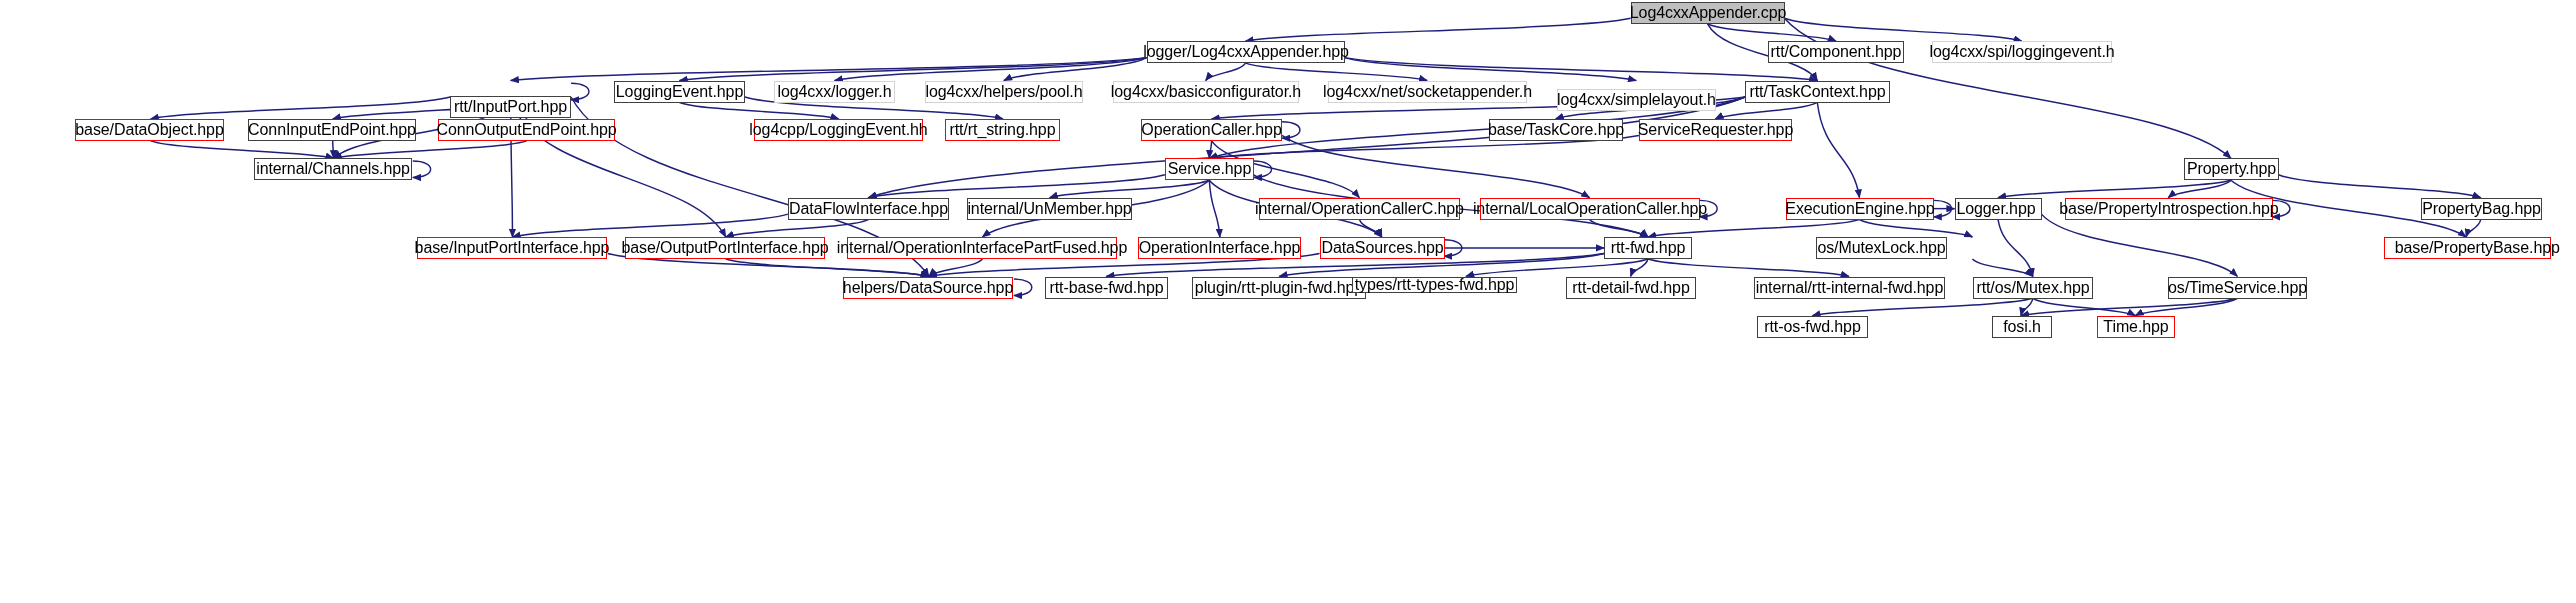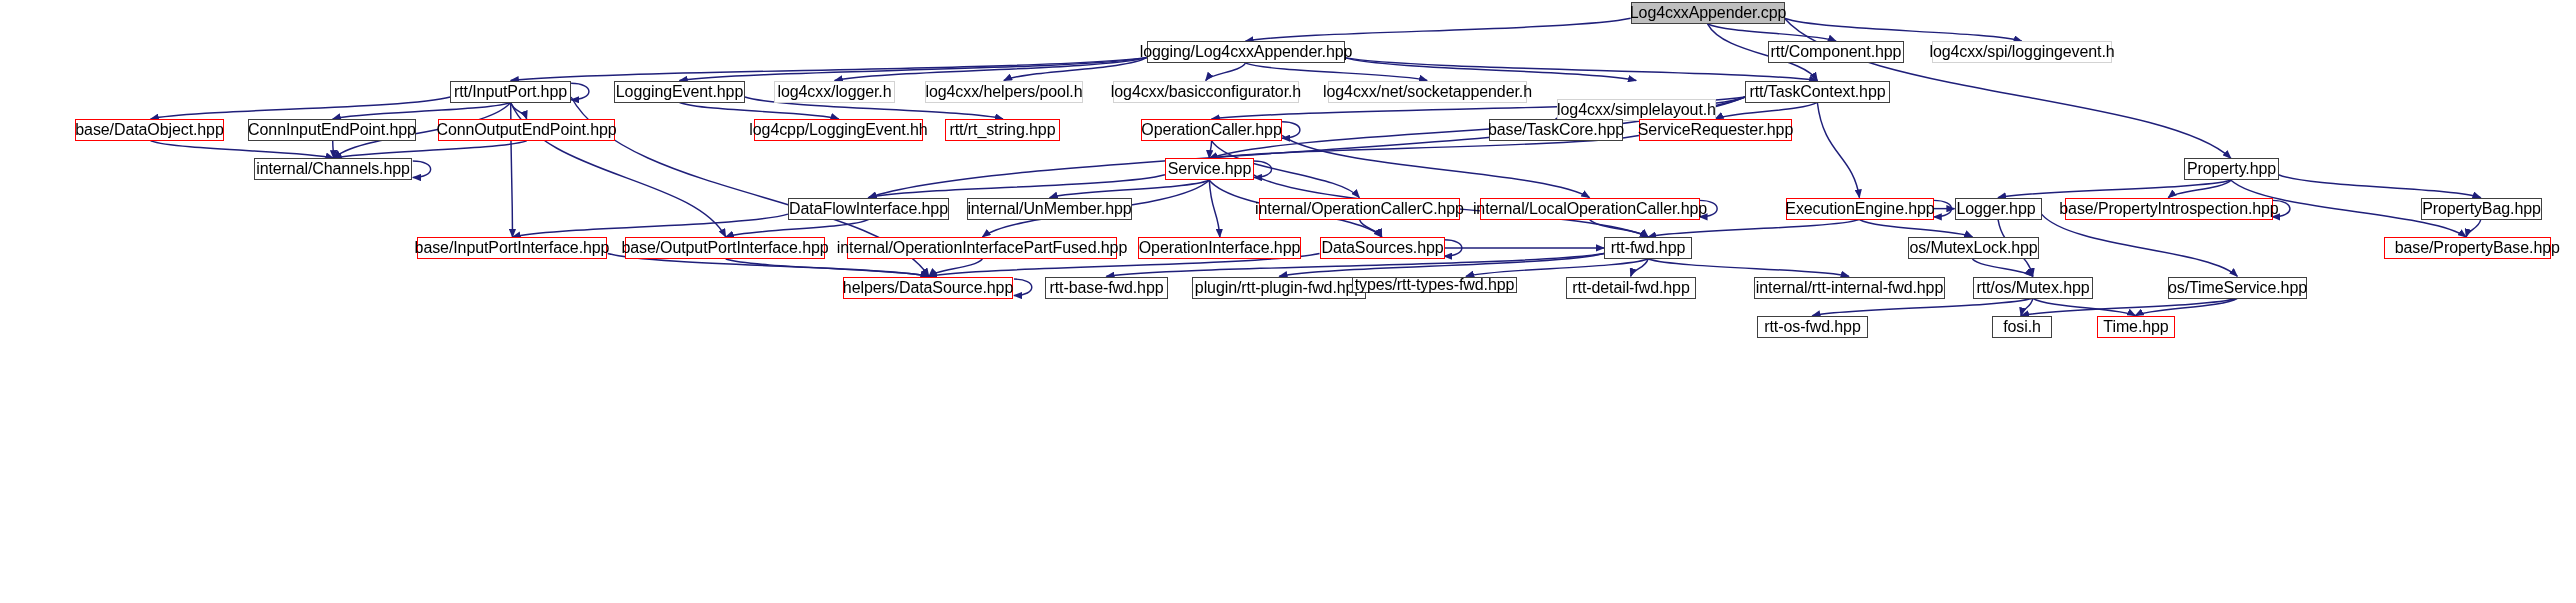--- a/index.html
+++ b/index.html
@@ -153,47 +153,47 @@
         <path d="M1107,305 C1133,305 1133,323 1107,323"></path>
         <path d="M1856,219 C1882,219 1882,237 1856,237"></path>
       </g>
   </svg>
 
   <div id="node-layer">
       <div class="node root" style="left: 1631px; top: 1.8px; width: 154px; height: 22px;">
         <span>Log4cxxAppender.cpp</span>
       </div>
       <div class="node solid" style="left: 1147px; top: 41px; width: 198px; height: 22px;">
-        <span>logging/Log4cxxAppender.hpp</span>
+        <span>logger/Log4cxxAppender.hpp</span>
       </div>
       <div class="node solid" style="left: 1768px; top: 41px; width: 136px; height: 22px;">
         <span>rtt/Component.hpp</span>
       </div>
       <div class="node faint" style="left: 1932px; top: 41px; width: 180px; height: 22px;">
         <span>log4cxx/spi/loggingevent.h</span>
       </div>
-      <div class="node solid" style="left: 450px; top: 81px; width: 121px; height: 22px;">
+      <div class="node solid" style="left: 450px; top: 96px; width: 121px; height: 22px;">
         <span>rtt/InputPort.hpp</span>
       </div>
       <div class="node solid" style="left: 614px; top: 81px; width: 131px; height: 22px;">
         <span>LoggingEvent.hpp</span>
       </div>
       <div class="node faint" style="left: 774px; top: 81px; width: 121px; height: 22px;">
         <span>log4cxx/logger.h</span>
       </div>
       <div class="node faint" style="left: 925px; top: 81px; width: 158px; height: 22px;">
         <span>log4cxx/helpers/pool.h</span>
       </div>
       <div class="node faint" style="left: 1113px; top: 81px; width: 186px; height: 22px;">
         <span>log4cxx/basicconfigurator.h</span>
       </div>
       <div class="node faint" style="left: 1328px; top: 81px; width: 199px; height: 22px;">
         <span>log4cxx/net/socketappender.h</span>
       </div>
-      <div class="node faint" style="left: 1557px; top: 99px; width: 159px; height: 22px;">
+      <div class="node faint" style="left: 1557px; top: 89px; width: 159px; height: 22px;">
         <span>log4cxx/simplelayout.h</span>
       </div>
       <div class="node solid" style="left: 1745px; top: 81px; width: 145px; height: 22px;">
         <span>rtt/TaskContext.hpp</span>
       </div>
       <div class="node red" style="left: 75px; top: 119px; width: 149px; height: 22px;">
         <span>base/DataObject.hpp</span>
       </div>
       <div class="node solid" style="left: 248px; top: 119px; width: 168px; height: 22px;">
         <span>ConnInputEndPoint.hpp</span>
@@ -257,21 +257,21 @@
       </div>
       <div class="node red" style="left: 1138px; top: 237px; width: 163px; height: 22px;">
         <span>OperationInterface.hpp</span>
       </div>
       <div class="node red" style="left: 1320px; top: 237px; width: 125px; height: 22px;">
         <span>DataSources.hpp</span>
       </div>
       <div class="node solid" style="left: 1604px; top: 237px; width: 88px; height: 22px;">
         <span>rtt-fwd.hpp</span>
       </div>
-      <div class="node solid" style="left: 1908px; top: 237px; width: 131px; height: 22px; text-align: center;">
+      <div class="node solid" style="left: 1816px; top: 237px; width: 131px; height: 22px; text-align: center;">
         <span>os/MutexLock.hpp</span>
       </div>
       <div class="node red" style="left: 2384px; top: 237px; width: 167px; height: 22px; padding-left: 25px;">
         <span>base/PropertyBase.hpp</span>
       </div>
       <div class="node red" style="left: 843px; top: 277px; width: 170px; height: 22px;">
         <span>helpers/DataSource.hpp</span>
       </div>
       <div class="node solid" style="left: 1045px; top: 277px; width: 123px; height: 22px;">
         <span>rtt-base-fwd.hpp</span>

